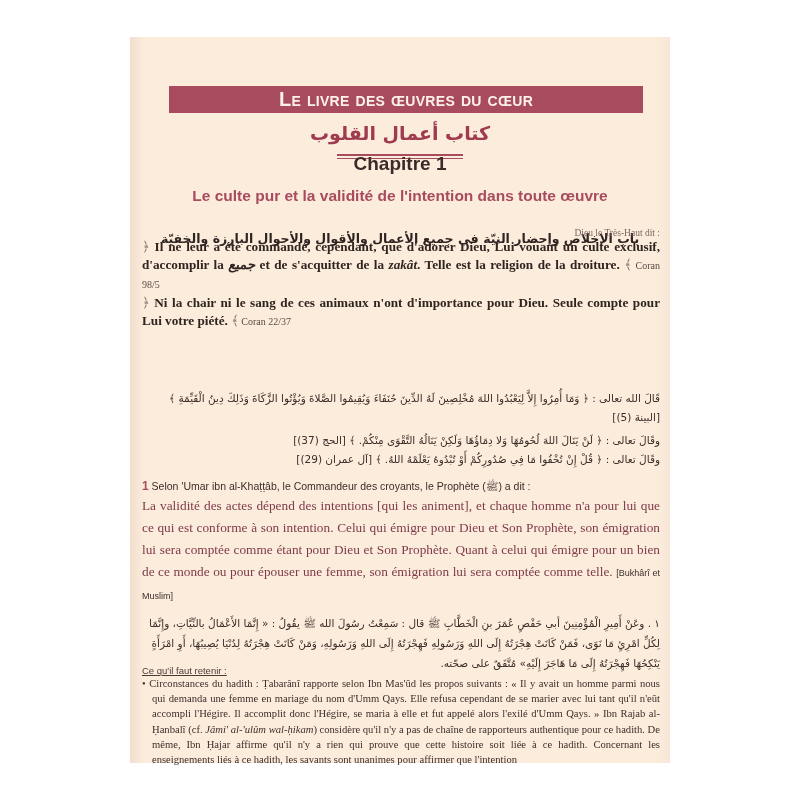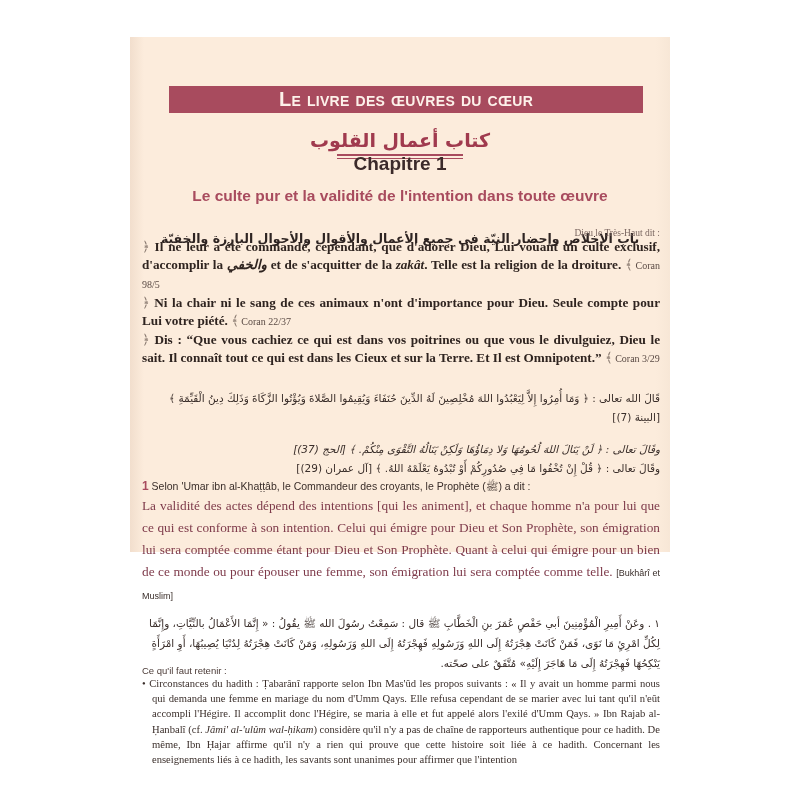--- a/index.html
+++ b/index.html
@@ -1,41 +1,41 @@
 <!DOCTYPE html>
 <html><head>
 <meta charset="utf-8">
 <style>
   html, body { margin: 0; padding: 0; }
   body {
     width: 800px; height: 800px; background: #ffffff; position: relative; overflow: hidden;
   }
   .page {
-    position: absolute; left: 130px; top: 37px; width: 540px; height: 515px;
+    position: absolute; left: 130px; top: 37px; width: 540px; height: 726px;
     background: #fcecdc;
     background-image: linear-gradient(90deg, rgba(210,180,160,0.25) 0px, rgba(252,236,220,0) 14px, rgba(252,236,220,0) 526px, rgba(220,200,180,0.15) 540px);
     box-sizing: border-box;
     padding: 0 16px 0 12px;
     color: #3a2a26;
   }
   .banner {
     position: absolute; left: 39px; top: 49px; width: 474px; height: 27px;
     background: #a84b5e;
     color: #fdf1ea;
     font-family: "Liberation Sans", sans-serif;
     font-weight: bold;
     font-size: 17px;
     text-align: center;
     line-height: 27px;
     letter-spacing: 0.3px;
     font-variant: small-caps;
   }
   .banner span { font-size: 20px; }
   .ar-title {
-    position: absolute; left: 0; width: 540px; top: 92px;
+    position: absolute; left: 0; width: 540px; top: 85px;
     text-align: center; direction: rtl;
     font-family: "DejaVu Sans", sans-serif;
     font-weight: bold; font-size: 19px; color: #a03a4e;
   }
   .ar-underline {
     position: absolute; left: 207px; top: 117px; width: 126px; height: 0;
     border-top: 2px solid #a84b5e;
   }
   .ar-underline2 {
     position: absolute; left: 207px; top: 121px; width: 126px; height: 0;
@@ -70,21 +70,21 @@
   }
   .hadith-head {
     font-family: "Liberation Sans", sans-serif; font-size: 10.5px; color: #3a2e2a;
   }
   .hadith-head .num { color: #a84b5e; font-weight: bold; font-size: 12px; }
   .hadith-text {
     font-family: "Liberation Serif", serif; font-size: 13.3px; line-height: 22px; color: #7e3a4a;
     text-align: justify;
   }
   .hadith-text .src { font-family: "Liberation Sans", sans-serif; font-size: 9px; color: #3a2e2a; }
-  .note-head { font-family: "Liberation Sans", sans-serif; font-size: 9.5px; color: #4a3a36; }
+  .note-head { font-family: "Liberation Sans", sans-serif; font-size: 9.5px; color: #4a3a36; text-decoration: underline; }
   .note {
     font-family: "Liberation Serif", serif; font-size: 10.6px; line-height: 15.2px; color: #3a2e2a;
     text-align: justify; padding-left: 10px; text-indent: -10px;
   }
   .note i { font-style: italic; margin-top: 9px; }
 </style>
 </head>
 <body>
 
 <div class="page">
@@ -97,33 +97,30 @@
   <div class="ar-underline"></div>
   <div class="ar-underline2"></div>
 
   <div class="chap">Chapitre 1</div>
   <div class="chap-sub">Le culte pur et la validité de l'intention dans toute œuvre</div>
   <div class="chap-ar">باب الإخلاص وإحضار النيّة في جميع الأعمال والأقوال والأحوال البارزة والخفيّة</div>
 
   <div class="block" style="top:191px;">
     <div class="small-label">Dieu le Très-Haut dit :</div>
     <div class="verse">
-      <span class="br">﴿</span><span> Il ne leur a été commandé, cependant, que d'adorer Dieu, Lui vouant un culte exclusif, d'accomplir la </span><i>والخفي</i><span> et de s'acquitter de la </span><i>zakât</i><span>. Telle est la religion de la droiture. </span><span class="br">﴾</span><span class="ref"> Coran 98/5</span>
+      <span class="br">﴿</span><span> Il ne leur a été commandé, cependant, que d'adorer Dieu, Lui vouant un culte exclusif, d'accomplir la </span><i>جميع</i><span> et de s'acquitter de la </span><i>zakât</i><span>. Telle est la religion de la droiture. </span><span class="br">﴾</span><span class="ref"> Coran 98/5</span>
     </div>
     <div class="verse">
       <span class="br">﴿</span><span> Ni la chair ni le sang de ces animaux n'ont d'importance pour Dieu. Seule compte pour Lui votre piété. </span><span class="br">﴾</span><span class="ref"> Coran 22/37</span>
     </div>
-    <div class="verse">
-      <span class="br">﴿</span><span> Dis : “Que vous cachiez ce qui est dans vos poitrines ou que vous le divulguiez, Dieu le sait. Il connaît tout ce qui est dans les Cieux et sur la Terre. Et Il est Omnipotent.” </span><span class="br">﴾</span><span class="ref"> Coran 3/29</span>
-    </div>
   </div>
 
   <div class="block" style="top:352px;">
-    <div class="ar-verse">قَالَ الله تعالى : ﴿ وَمَا أُمِرُوا إِلاَّ لِيَعْبُدُوا اللهَ مُخْلِصِينَ لَهُ الدِّينَ حُنَفَاءَ وَيُقِيمُوا الصَّلاةَ وَيُؤْتُوا الزَّكَاةَ وَذَلِكَ دِينُ الْقَيِّمَةِ ﴾ [البينة (7)]</div>
-    <div class="ar-verse" style="margin-top:13px;font-style:italic;">وقَالَ تعالى : ﴿ لَنْ يَنَالَ اللهَ لُحُومُهَا وَلا دِمَاؤُهَا وَلَكِنْ يَنَالُهُ التَّقْوَى مِنْكُمْ. ﴾ [الحج (37)]</div>
+    <div class="ar-verse">قَالَ الله تعالى : ﴿ وَمَا أُمِرُوا إِلاَّ لِيَعْبُدُوا اللهَ مُخْلِصِينَ لَهُ الدِّينَ حُنَفَاءَ وَيُقِيمُوا الصَّلاةَ وَيُؤْتُوا الزَّكَاةَ وَذَلِكَ دِينُ الْقَيِّمَةِ ﴾ [البينة (5)]</div>
+    <div class="ar-verse" style="margin-top:4px;">وقَالَ تعالى : ﴿ لَنْ يَنَالَ اللهَ لُحُومُهَا وَلا دِمَاؤُهَا وَلَكِنْ يَنَالُهُ التَّقْوَى مِنْكُمْ. ﴾ [الحج (37)]</div>
     <div class="ar-verse">وقَالَ تعالى : ﴿ قُلْ إِنْ تُخْفُوا مَا فِي صُدُورِكُمْ أَوْ تُبْدُوهُ يَعْلَمْهُ اللهُ. ﴾ [آل عمران (29)]</div>
   </div>
 
   <div class="block" style="top:442px;">
     <div class="hadith-head">
       <span class="num">1</span><span> Selon 'Umar ibn al-Khaṭṭâb, le Commandeur des croyants, le Prophète (ﷺ) a dit :</span>
     </div>
     <div class="hadith-text">
       <span>La validité des actes dépend des intentions [qui les animent], et chaque homme n'a pour lui que ce qui est conforme à son intention. Celui qui émigre pour Dieu et Son Prophète, son émigration lui sera comptée comme étant pour Dieu et Son Prophète. Quant à celui qui émigre pour un bien de ce monde ou pour épouser une femme, son émigration lui sera comptée comme telle. </span><span class="src">[Bukhârî et Muslim]</span>
     </div>

